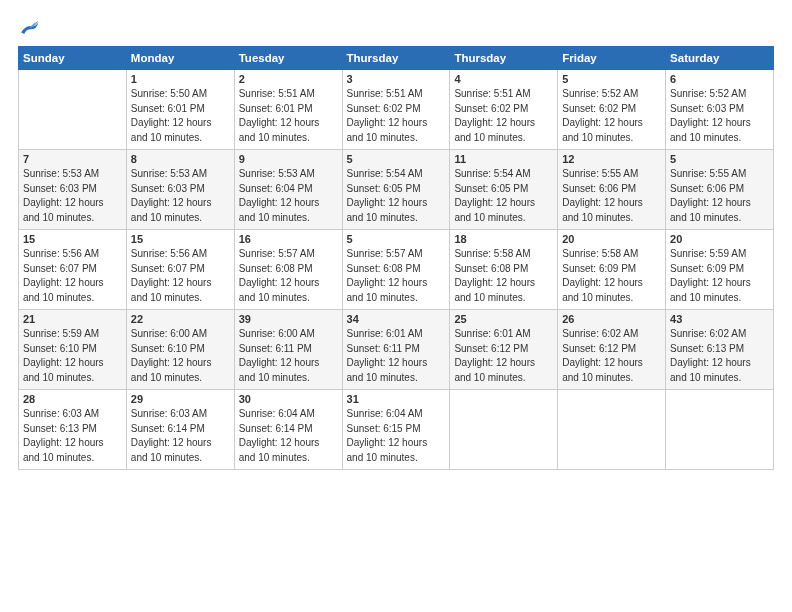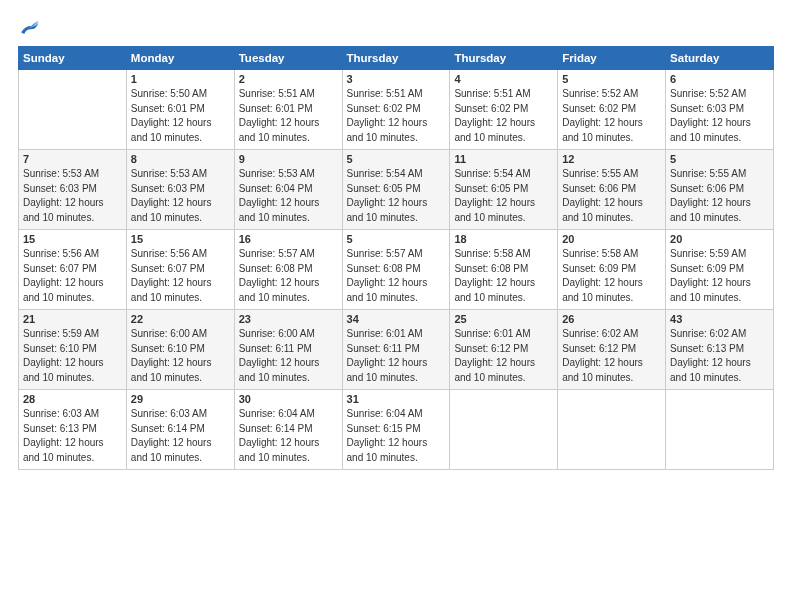--- a/index.html
+++ b/index.html
@@ -256,21 +256,21 @@
 Sunset: 6:10 PM
 Daylight: 12 hours and 10 minutes.</div>
           </td>
           <td>
             <div class="day-number">22</div>
             <div class="day-info" style="white-space: pre-line;">Sunrise: 6:00 AM
 Sunset: 6:10 PM
 Daylight: 12 hours and 10 minutes.</div>
           </td>
           <td>
-            <div class="day-number">23</div>
+            <div class="day-number">39</div>
             <div class="day-info" style="white-space: pre-line;">Sunrise: 6:00 AM
 Sunset: 6:11 PM
 Daylight: 12 hours and 10 minutes.</div>
           </td>
           <td>
             <div class="day-number">34</div>
             <div class="day-info" style="white-space: pre-line;">Sunrise: 6:01 AM
 Sunset: 6:11 PM
 Daylight: 12 hours and 10 minutes.</div>
           </td>

